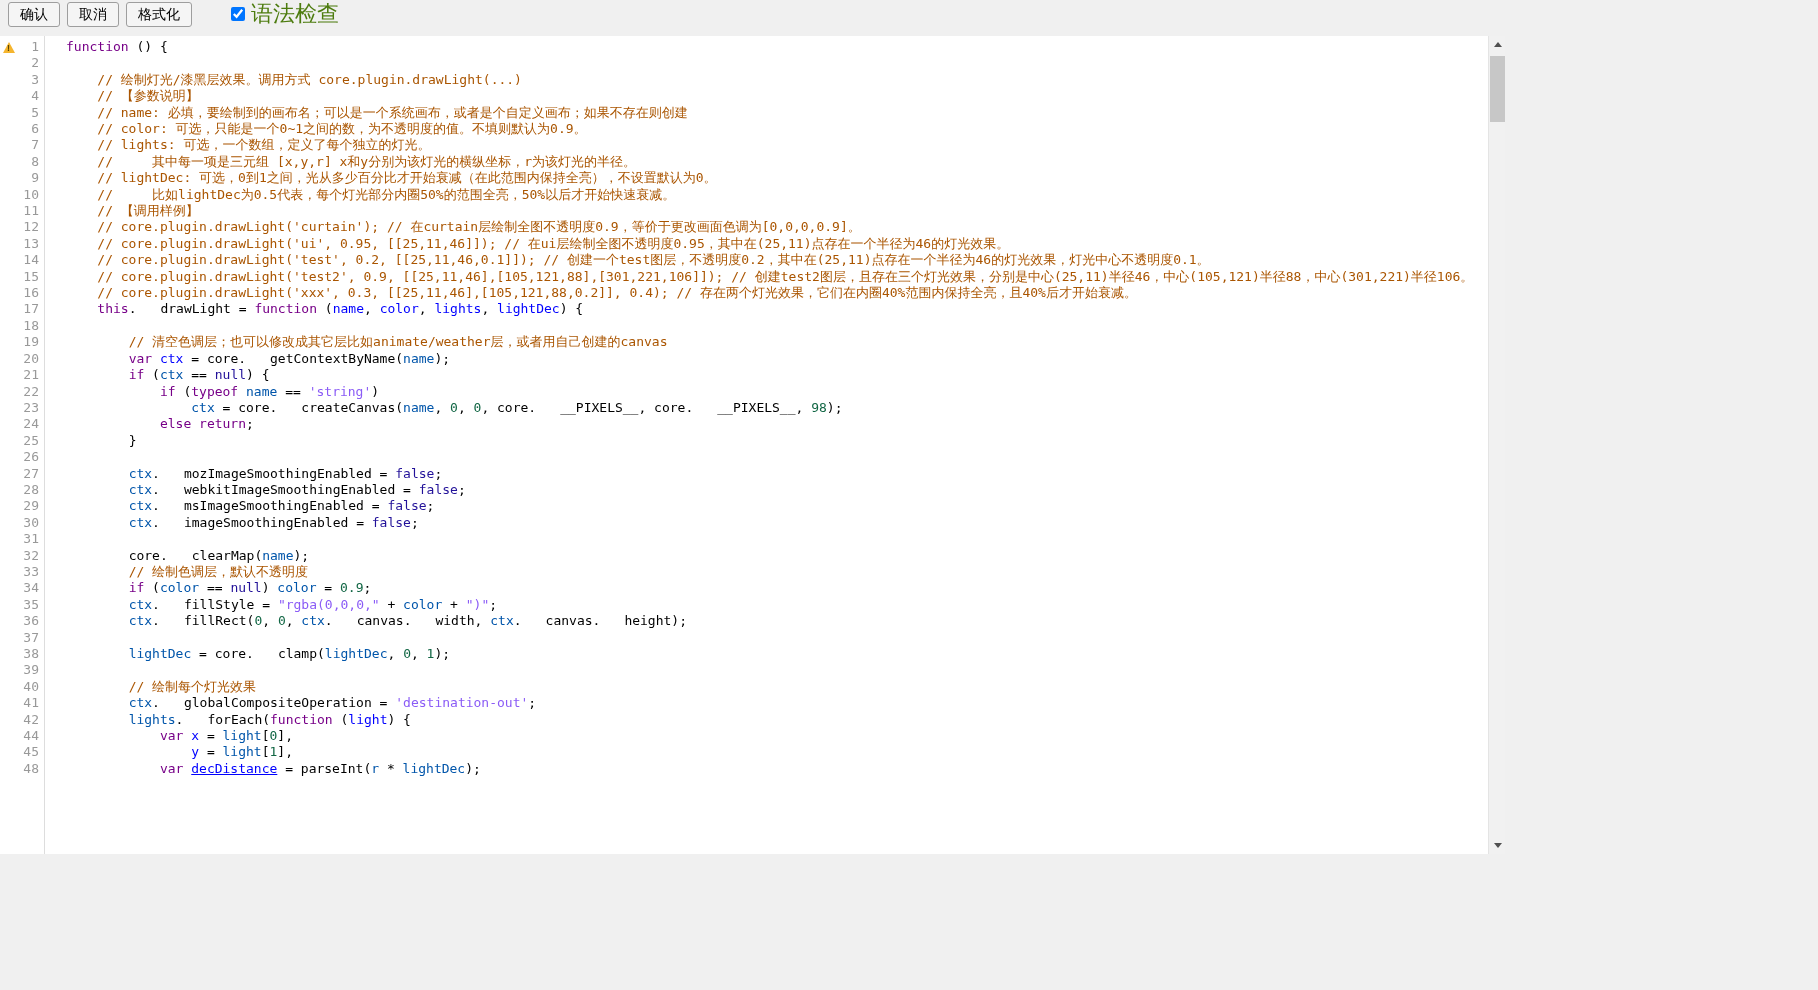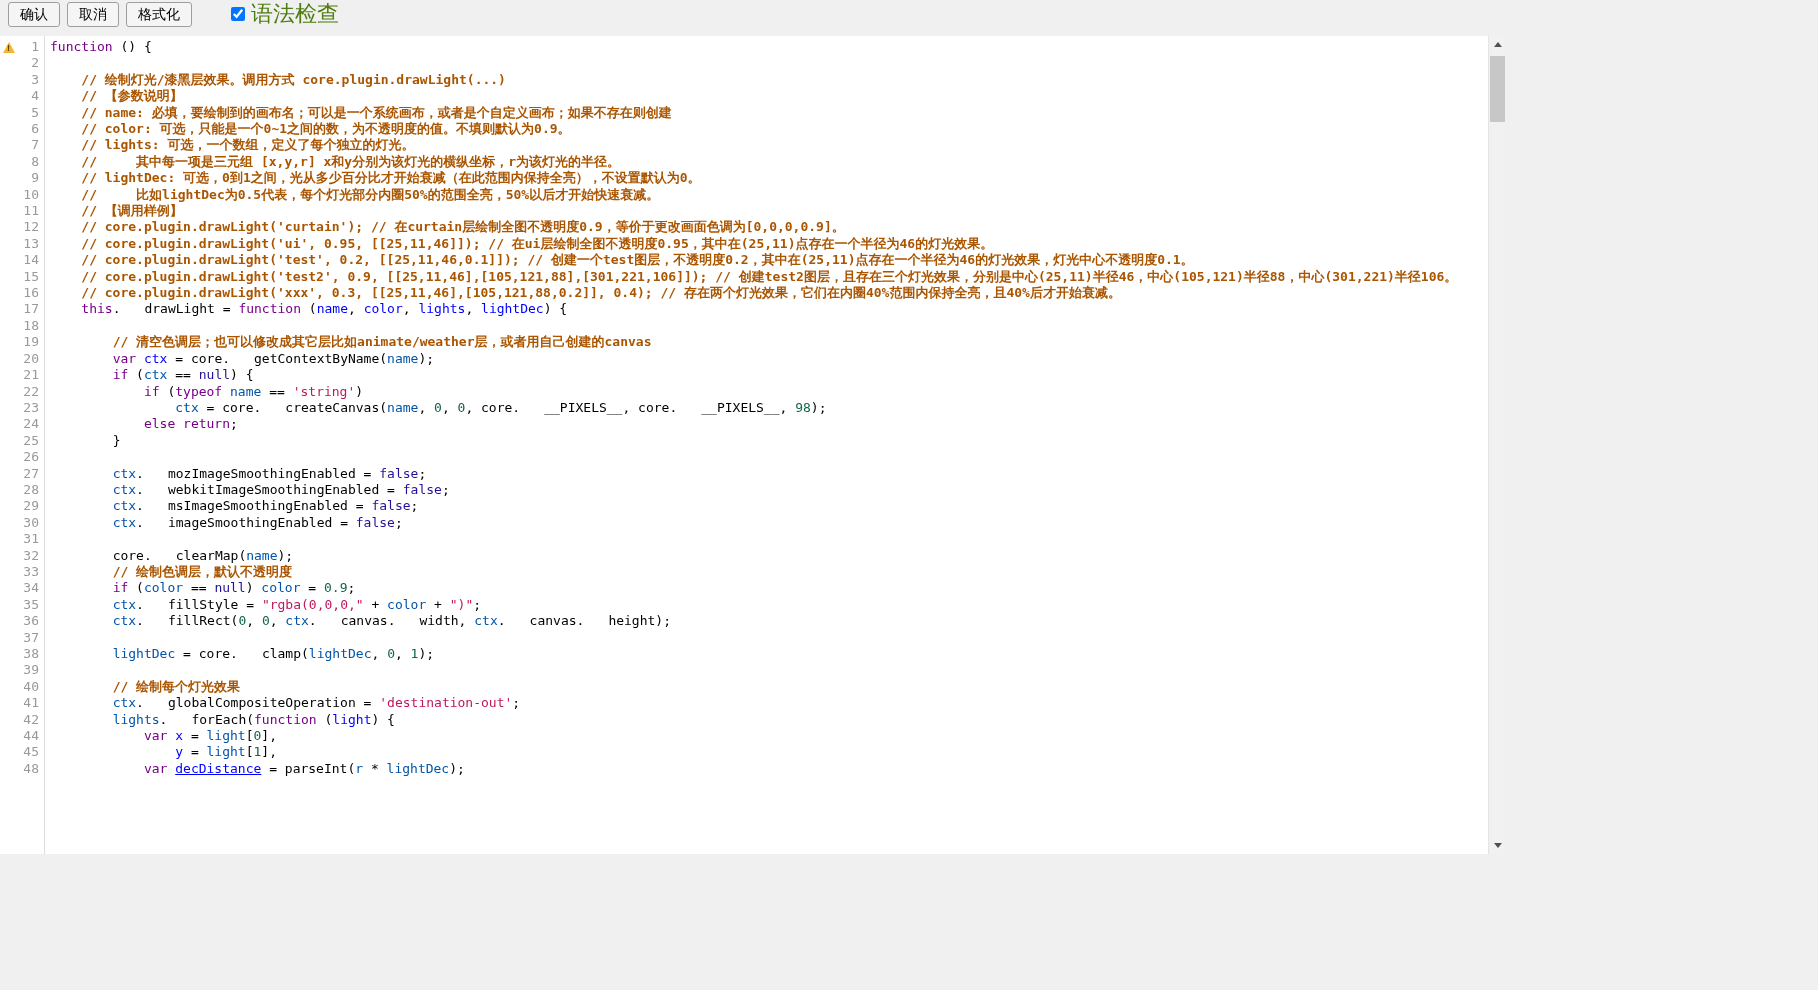--- a/index.html
+++ b/index.html
@@ -43,31 +43,31 @@
     border-left:6px solid transparent; border-right:6px solid transparent;
     border-bottom:11px solid #f5b52e;
   }
   .warn-tri::after {
     content:"!"; position:absolute; left:-2px; top:1px;
     font-family:"Liberation Sans", sans-serif;
     font-size:9px; font-weight:bold; color:#5a4500; line-height:10px;
   }
   .lnum { flex:1; text-align:right; padding-right:7px; color:#999; }
   .txt {
-    flex:1; margin:0; padding-left:4px;
+    flex:1; margin:0; padding-left:20px;
     font:inherit; white-space:pre-wrap; word-break:break-all; color:#000;
   }
   .t-k  { color:#770088; }
-  .t-c  { color:#aa5500;font-weight:bold; }
+  .t-c  { color:#aa5500; }
   .t-d  { color:#0000ff; }
   .t-v2 { color:#0055aa; }
   .t-v  { color:#000000; }
   .t-p  { color:#000000;margin-left:24px; }
   .t-n  { color:#116644; }
-  .t-s  { color:#be185d; }
+  .t-s  { color:#8b5cf6; }
   .t-a  { color:#221199; }
   .t-o  { color:#000000; }
   .t-dl { color:#0000ff; text-decoration:underline; }
 
   .scrollbar {
     position:absolute; right:0; top:0; width:17px; height:100%;
     background:#f1f1f1; border-left:1px solid #e4e4e4;
   }
   .sb-btn {
     position:absolute; left:0; width:17px; height:17px;

